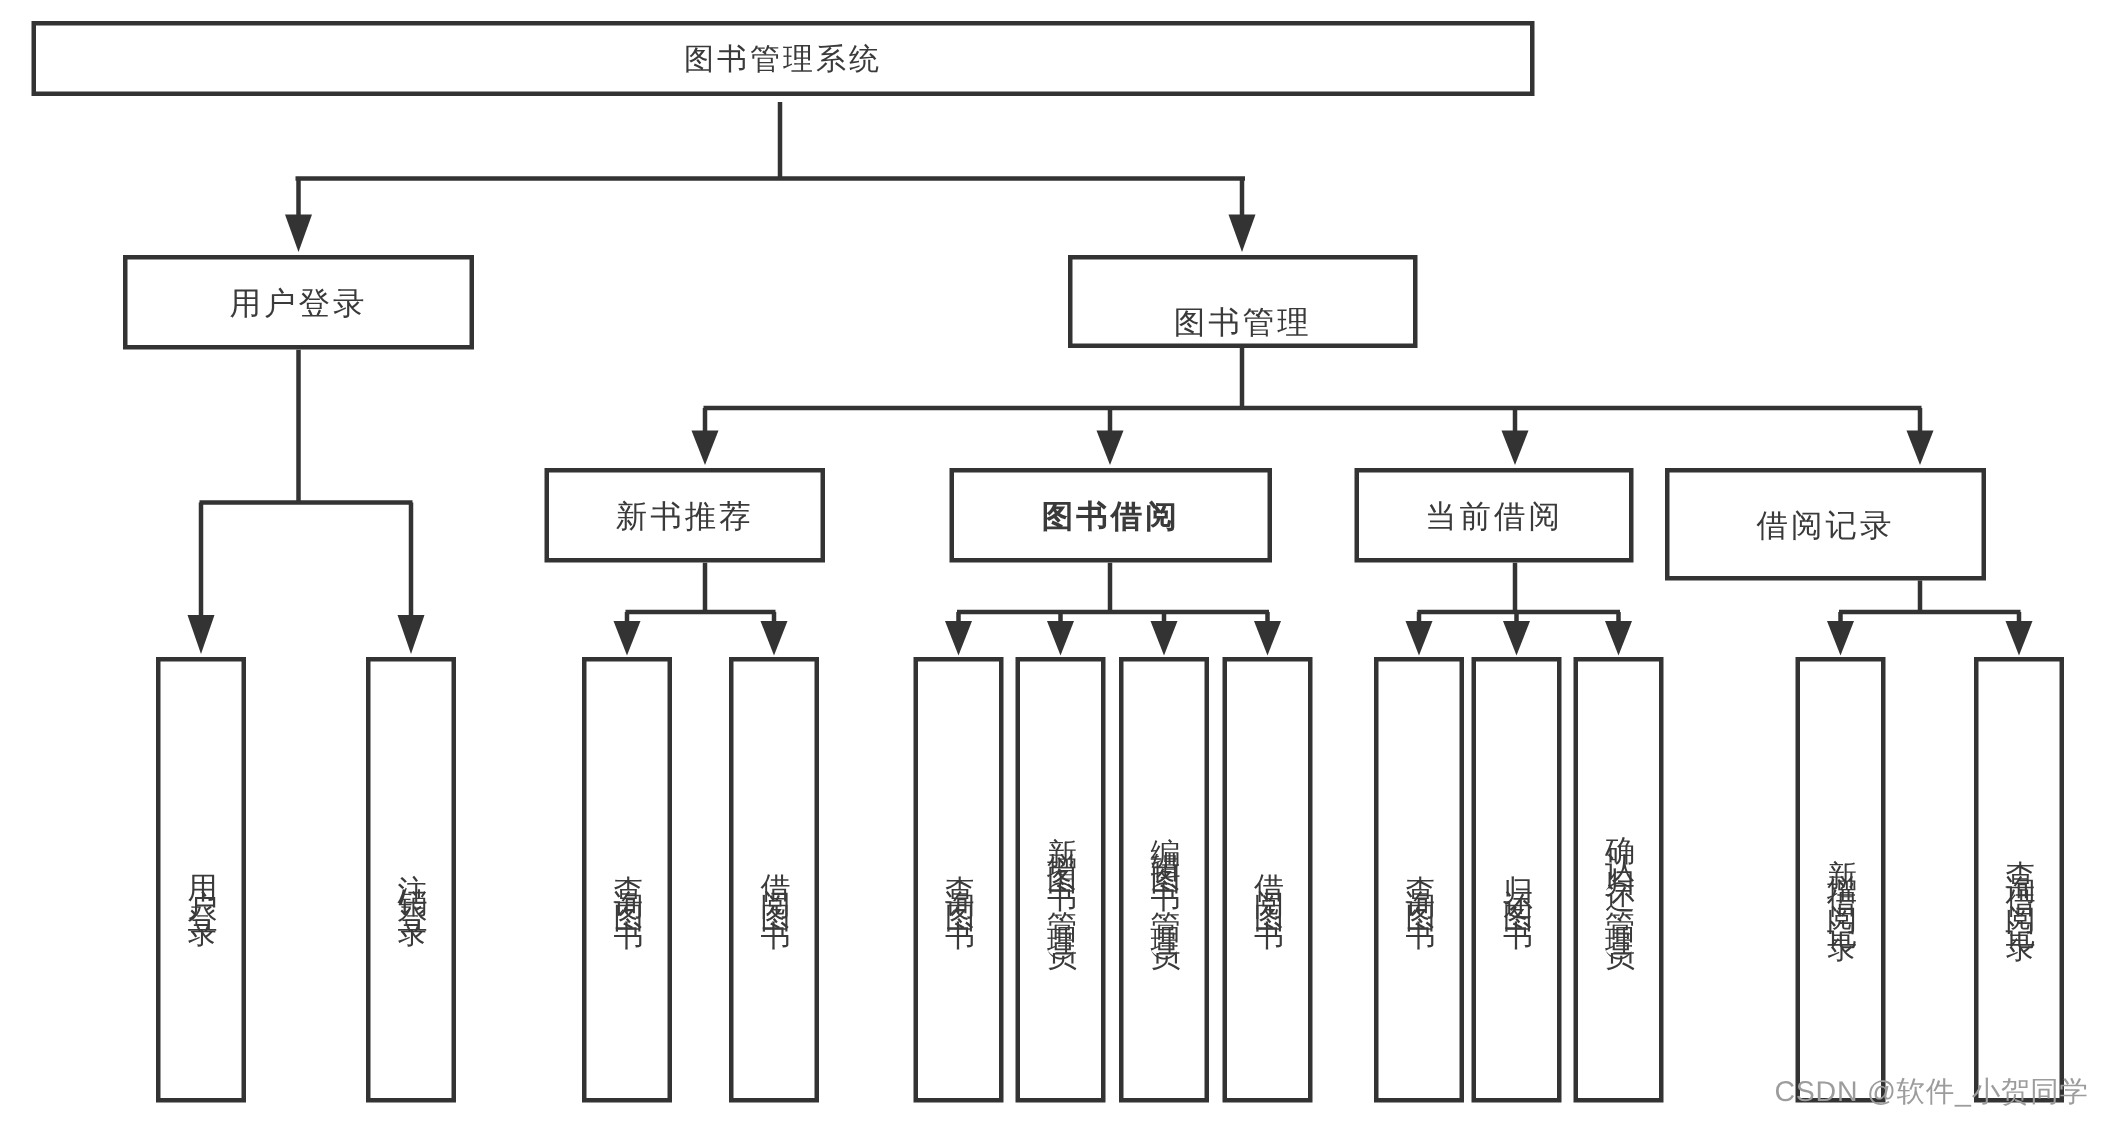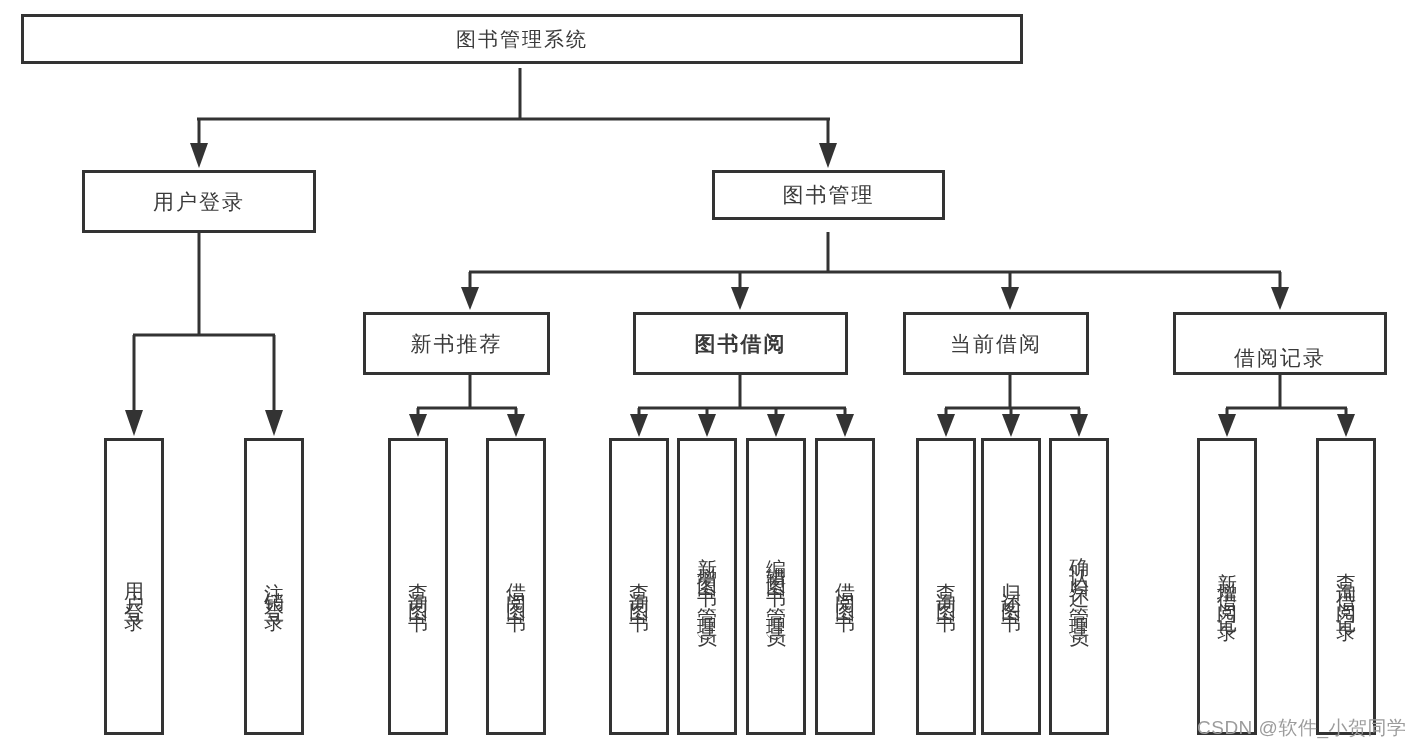--- a/index.html
+++ b/index.html
@@ -30,21 +30,20 @@
   .root .hlabel{font-size:20px;}
   .vlabel{
     writing-mode:vertical-rl;text-orientation:mixed;
     font-size:20px;line-height:1.05;letter-spacing:10px;
     white-space:nowrap;
   }
   .watermark{
     position:absolute;left:1183px;top:715px;z-index:5;
     font-size:19px;letter-spacing:0.5px;color:var(--watermark);
     white-space:nowrap;
-    margin-left:14px;
   }
 </style>
 </head>
 <body>
 
 <div class="canvas">
 
   <svg class="connectors" width="1405" height="747" viewBox="0 0 1405 747">
 
     <line x1="520" y1="68" x2="520" y2="119"></line>
@@ -109,34 +108,34 @@
     <polygon points="1337,414 1355,414 1346,437"></polygon>
   </svg>
 
   <div class="box root" style="left:21px;top:14px;width:1002px;height:50px;">
     <span class="hlabel">图书管理系统</span>
   </div>
 
   <div class="box" style="left:82px;top:170px;width:234px;height:63px;">
     <span class="hlabel">用户登录</span>
   </div>
-  <div class="box" style="left:712px;top:170px;width:233px;height:50px;">
+  <div class="box" style="left:712px;top:170px;width:233px;height:62px;align-items:flex-end;">
     <span class="hlabel">图书管理</span>
   </div>
 
   <div class="box" style="left:363px;top:312px;width:187px;height:63px;">
     <span class="hlabel">新书推荐</span>
   </div>
   <div class="box" style="left:633px;top:312px;width:215px;height:63px;font-weight:bold;">
     <span class="hlabel">图书借阅</span>
   </div>
   <div class="box" style="left:903px;top:312px;width:186px;height:63px;">
     <span class="hlabel">当前借阅</span>
   </div>
-  <div class="box" style="left:1173px;top:312px;width:214px;height:63px;align-items:flex-end;">
+  <div class="box" style="left:1110px;top:312px;width:214px;height:75px;">
     <span class="hlabel">借阅记录</span>
   </div>
 
   <div class="box" style="left:104px;top:438px;width:60px;height:297px;">
     <span class="vlabel">用户登录</span>
   </div>
   <div class="box" style="left:244px;top:438px;width:60px;height:297px;">
     <span class="vlabel">注销登录</span>
   </div>
 

